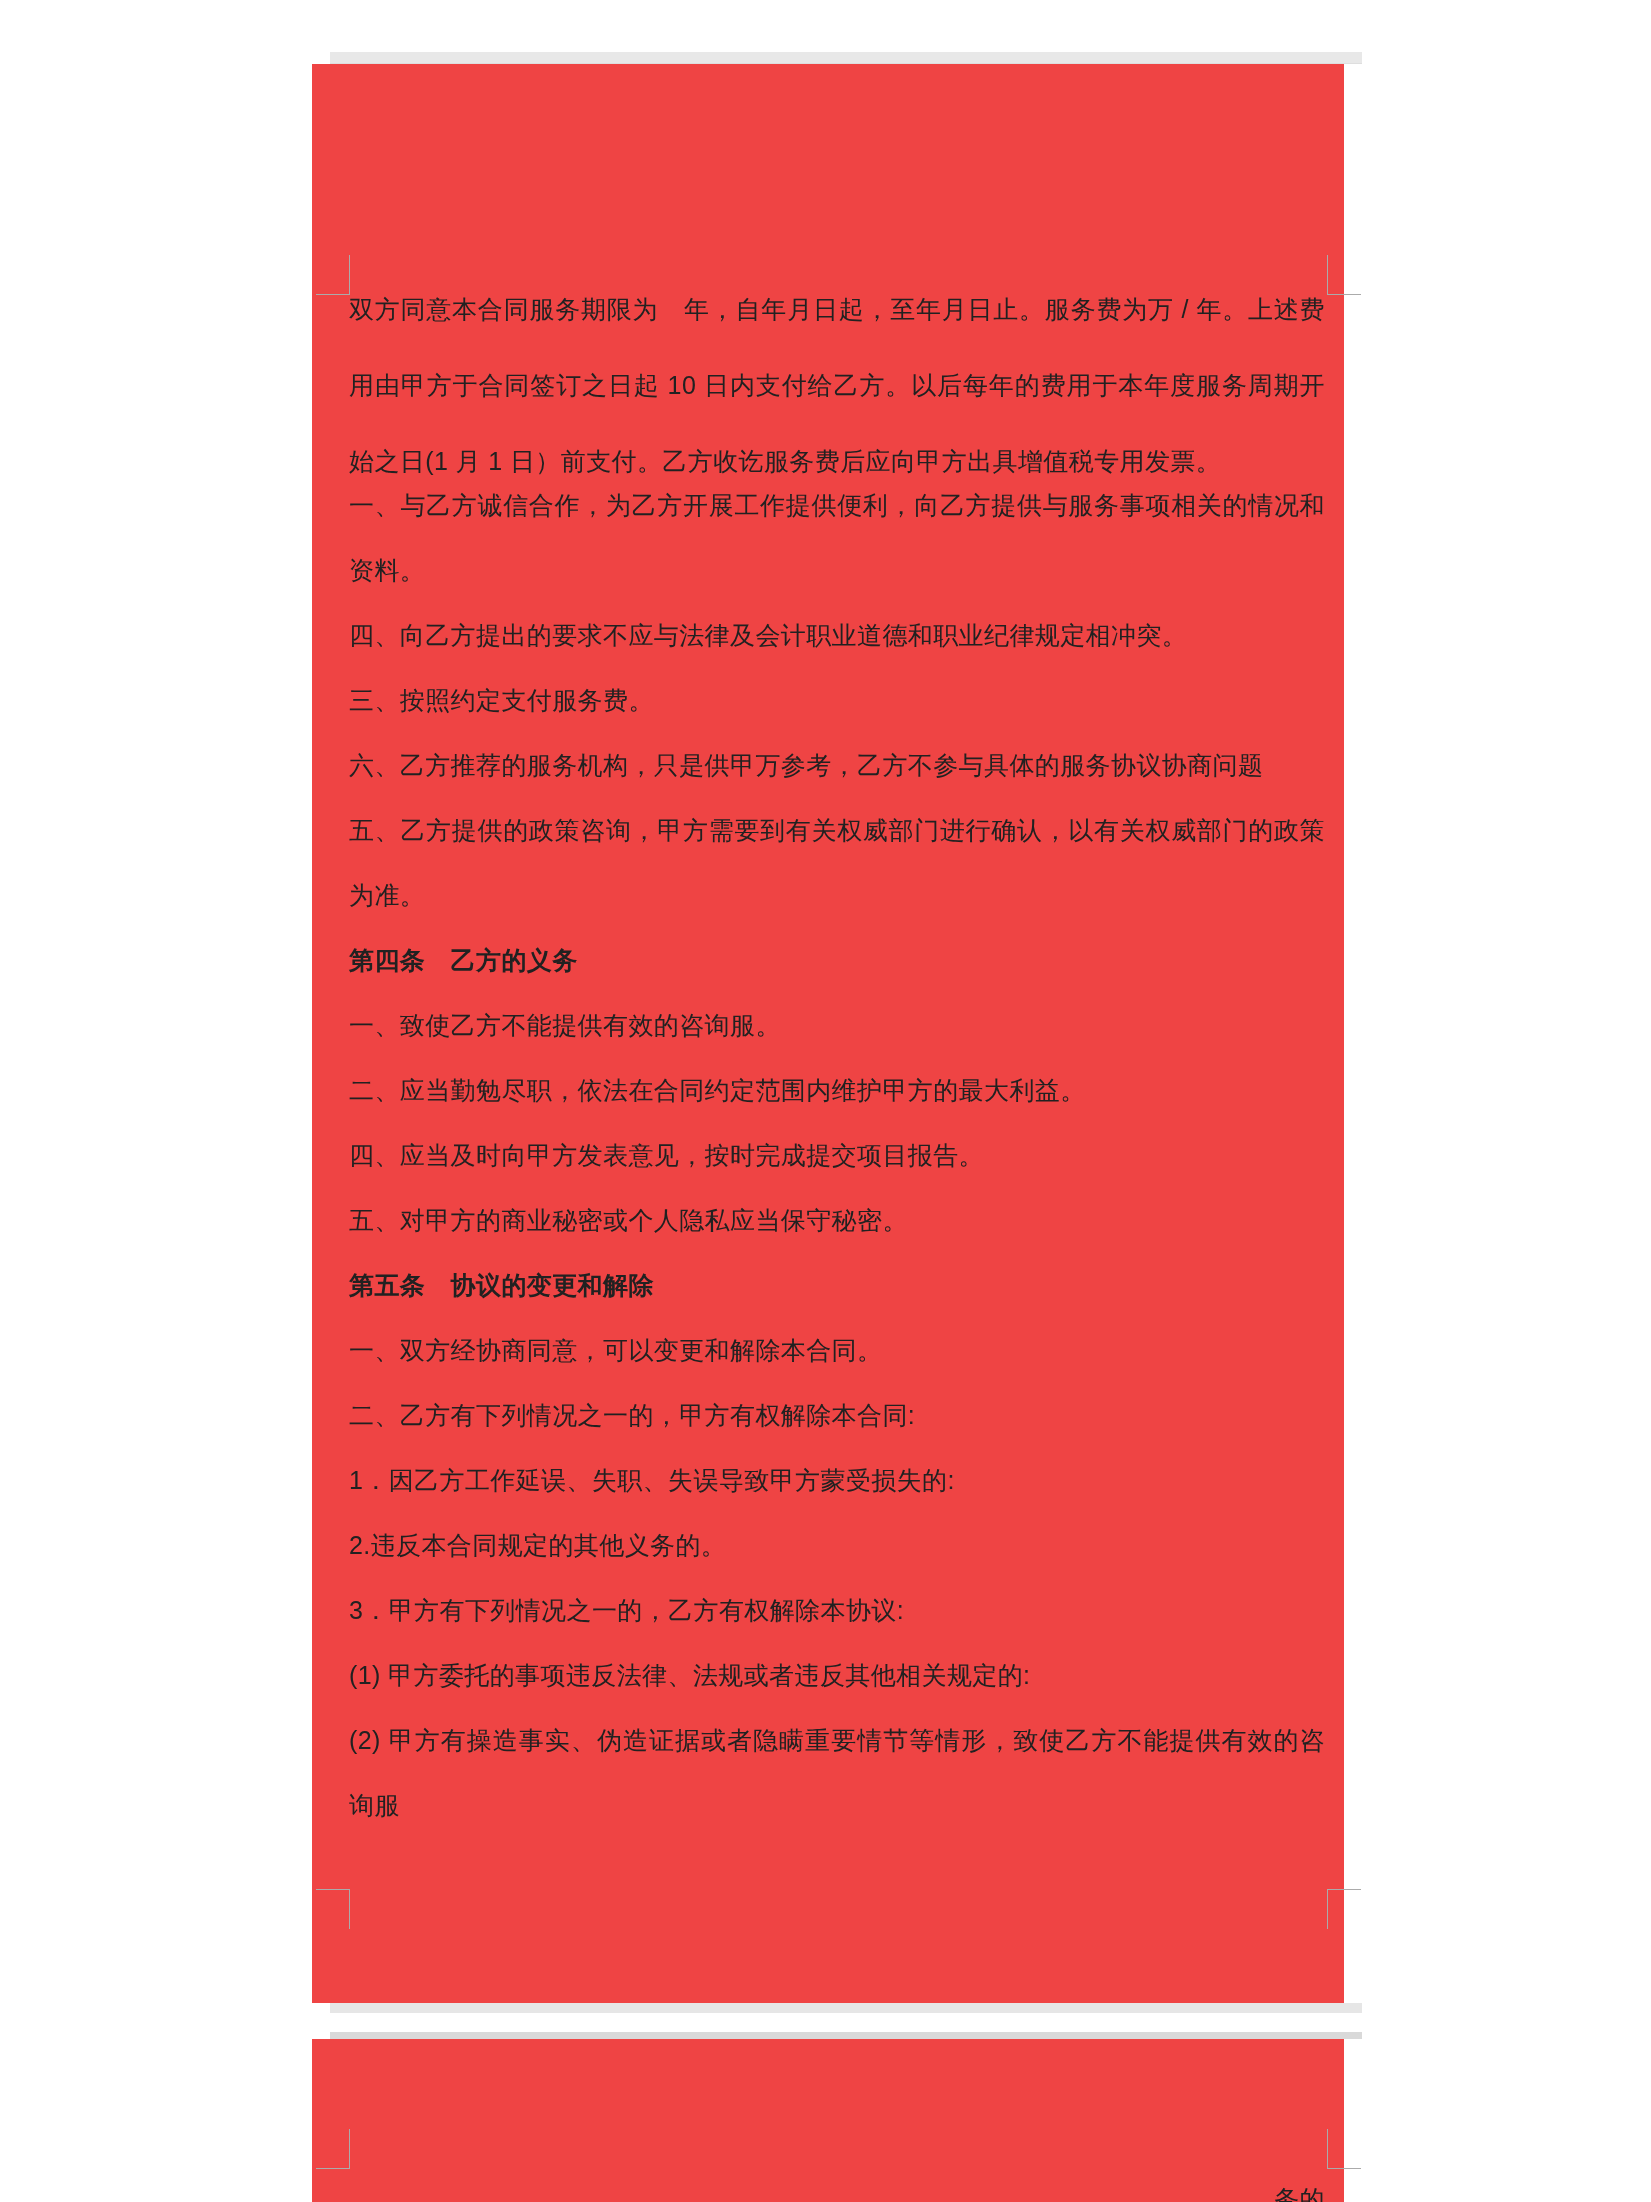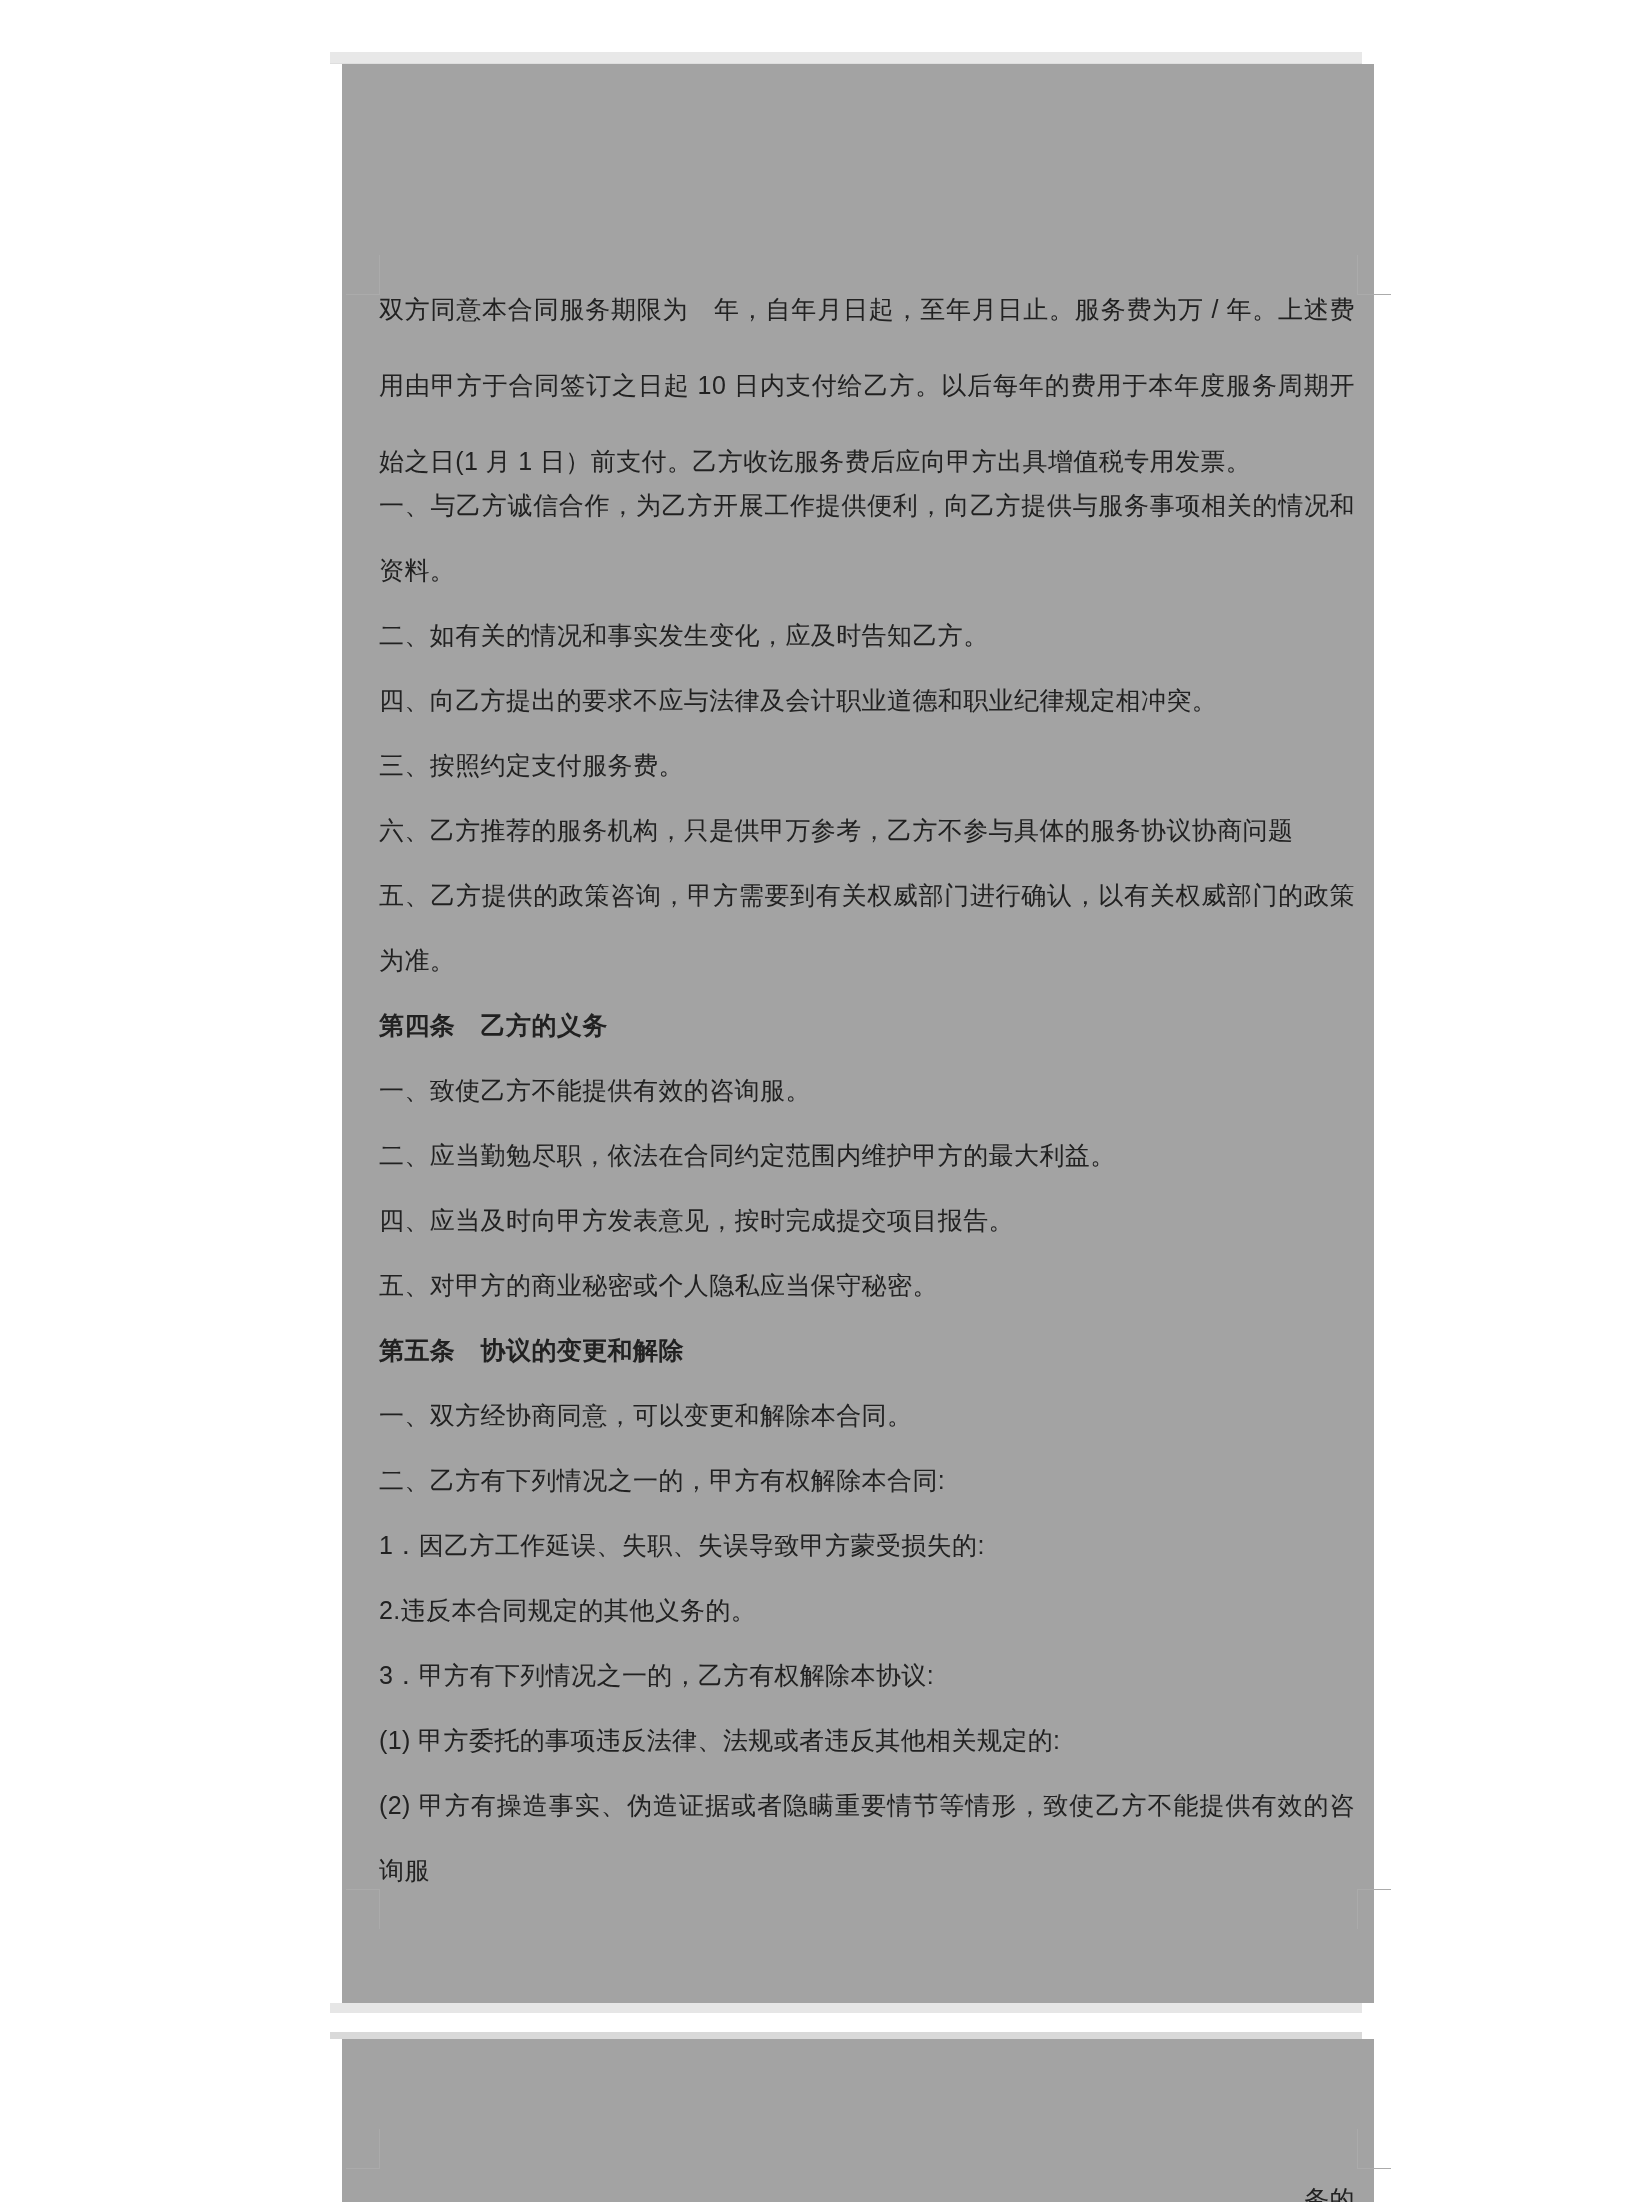--- a/index.html
+++ b/index.html
@@ -8,21 +8,21 @@
     background:#ffffff;
     font-family:"Liberation Sans","DejaVu Sans",sans-serif;
   }
   .canvas{position:absolute;inset:0;}
   
   .band{position:absolute;left:330px;width:1032px;}
   .band.top-gap{top:52px;height:11.2px;background:#e8e8e8;border-bottom:0.9px solid #dedede;}
   .band.page1-bottom{top:2003px;height:10.3px;background:#e6e6e6;}
   .band.page2-top{top:2032px;height:6.9px;background:#d9d9d9;}
   
-  .page{position:absolute;left:342px;width:1032px;background:#a3a3a3;}
+  .page{position:absolute;left:312px;width:1032px;background:#ef4444;}
   .page.p1{top:64px;height:1939px;}
   .page.p2{top:2039px;height:163px;text-align:right;}
   
   .crop{position:absolute;width:33px;height:39px;border:0 solid #ababab;}
   .crop.tl{left:4.3px;border-right-width:1.7px;border-bottom-width:1.7px;}
   .crop.tr{left:1015px;border-left-width:1.7px;border-bottom-width:1.7px;}
   .crop.bl{left:4.3px;border-right-width:1.7px;border-top-width:1.7px;}
   .crop.br{left:1015px;border-left-width:1.7px;border-top-width:1.7px;}
   .p1 .crop.tl,.p1 .crop.tr{top:191px;}
   .p1 .crop.bl,.p1 .crop.br{top:1825px;}
@@ -48,21 +48,20 @@
   <div class="band top-gap"></div>
 
   <section class="page p1">
     <div class="crop tl"></div>
     <div class="crop tr"></div>
     <div class="crop bl"></div>
     <div class="crop br"></div>
     <div class="text-block">
         <p class="para lead">双方同意本合同服务期限为　年，自年月日起，至年月日止。服务费为万 / 年。上述费用由甲方于合同签订之日起 10 日内支付给乙方。以后每年的费用于本年度服务周期开始之日(1 月 1 日）前支付。乙方收讫服务费后应向甲方出具增值税专用发票。</p>
         <p class="para">一、与乙方诚信合作，为乙方开展工作提供便利，向乙方提供与服务事项相关的情况和资料。</p>
-        <p class="para">二、如有关的情况和事实发生变化，应及时告知乙方。</p>
         <p class="para">四、向乙方提出的要求不应与法律及会计职业道德和职业纪律规定相冲突。</p>
         <p class="para">三、按照约定支付服务费。</p>
         <p class="para">六、乙方推荐的服务机构，只是供甲万参考，乙方不参与具体的服务协议协商问题</p>
         <p class="para">五、乙方提供的政策咨询，甲方需要到有关权威部门进行确认，以有关权威部门的政策为准。</p>
         <h2 class="para heading">第四条　乙方的义务</h2>
         <p class="para">一、致使乙方不能提供有效的咨询服。</p>
         <p class="para">二、应当勤勉尽职，依法在合同约定范围内维护甲方的最大利益。</p>
         <p class="para">四、应当及时向甲方发表意见，按时完成提交项目报告。</p>
         <p class="para">五、对甲方的商业秘密或个人隐私应当保守秘密。</p>
         <h2 class="para heading">第五条　协议的变更和解除</h2>

